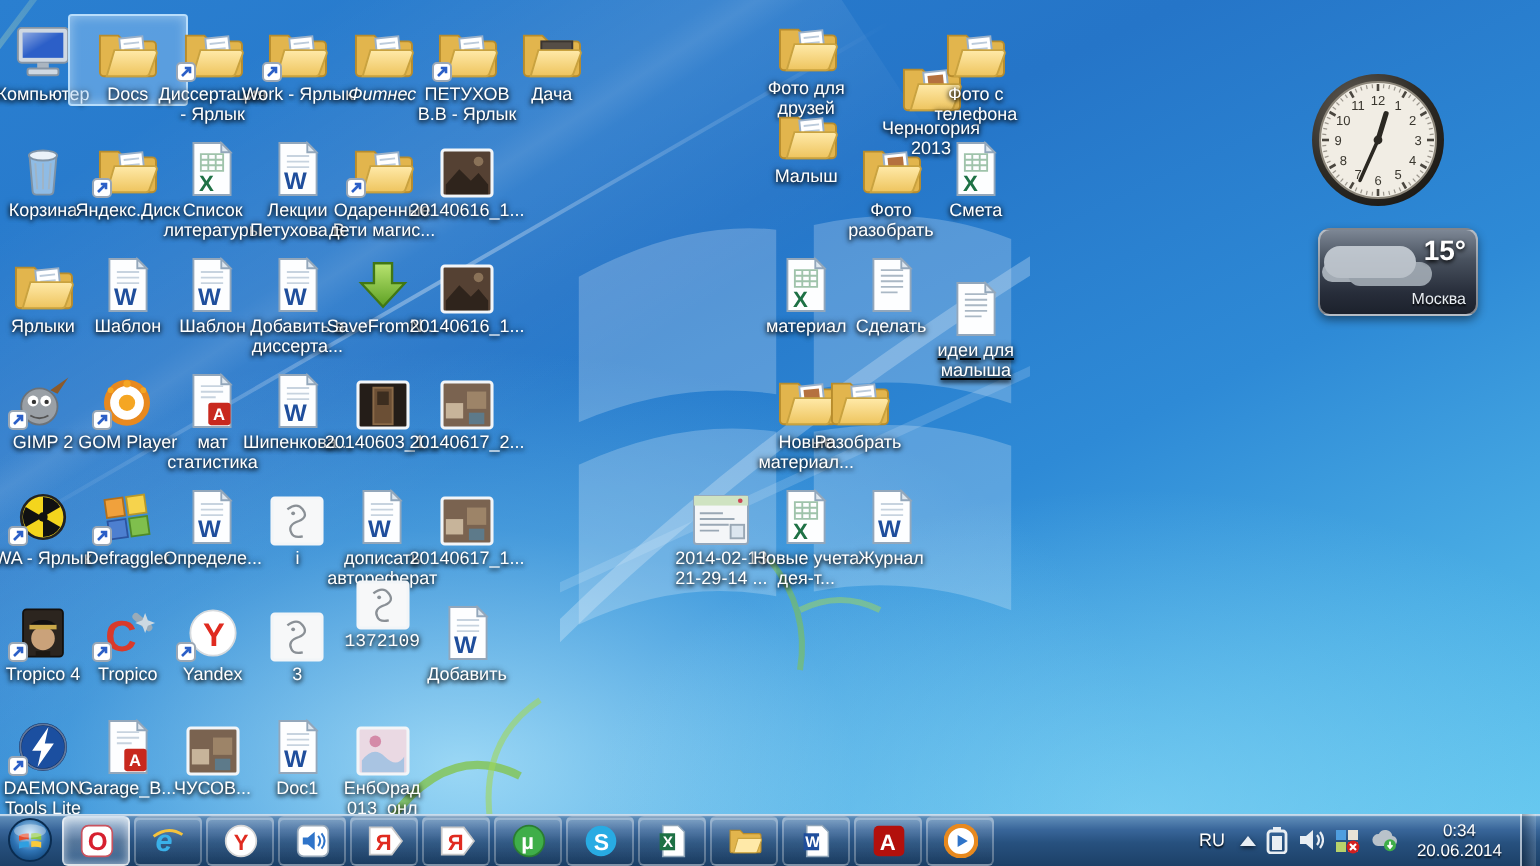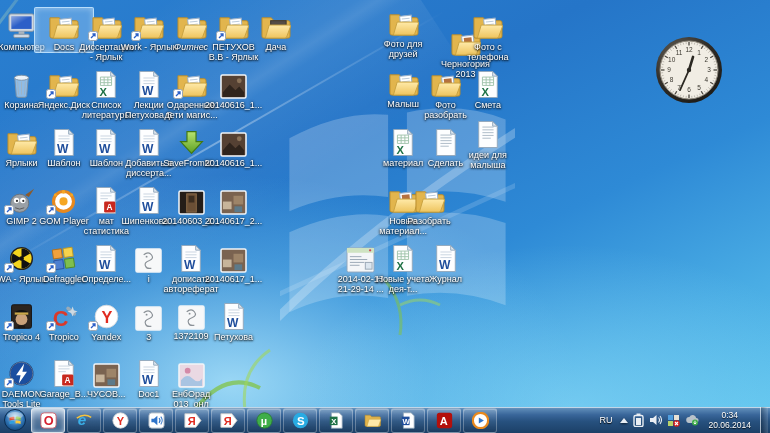--- a/index.html
+++ b/index.html
@@ -593,40 +593,40 @@
       <div class="icon" style="left: 118.7px; top: 296.5px;">
         <div class="img">
           <svg width="27" height="25" viewBox="0 0 28 26">
             <rect x="1" y="1" width="26" height="24" rx="1.5" fill="#f7f8f9" stroke="#f2f5f8" stroke-width="1.6"></rect>
             <path d="M9 7 q5 -4 8 0 q3 4 -2 6 q-6 2 -4 6 q1 3 6 2" stroke="#8a9096" fill="none" stroke-width="1.2"></path>
             <circle cx="12" cy="9" r="1" fill="#8a9096"></circle>
           </svg>
         </div>
         <div class="lbl">3</div>
       </div>
-      <div class="icon" style="left: 161.1px; top: 296px;">
+      <div class="icon" style="left: 161.1px; top: 281px; font-family: Liberation Mono, monospace;">
         <div class="img">
           <svg width="27" height="25" viewBox="0 0 28 26">
             <rect x="1" y="1" width="26" height="24" rx="1.5" fill="#f7f8f9" stroke="#f2f5f8" stroke-width="1.6"></rect>
             <path d="M9 7 q5 -4 8 0 q3 4 -2 6 q-6 2 -4 6 q1 3 6 2" stroke="#8a9096" fill="none" stroke-width="1.2"></path>
             <circle cx="12" cy="9" r="1" fill="#8a9096"></circle>
           </svg>
         </div>
         <div class="lbl">1372109</div>
       </div>
       <div class="icon" style="left: 203.5px; top: 296.5px;">
         <div class="img">
           <svg width="26" height="29" viewBox="0 0 28 30">
             <path d="M4 1 h15 l5 5 v23 H4 z" fill="#fdfeff" stroke="#93a7bb"></path>
             <path d="M19 1 l5 5 h-5 z" fill="#dde6ee" stroke="#93a7bb"></path>
             <path d="M8 8 h12 M8 11 h12 M8 14 h12" stroke="#c7d3df"></path>
             <text x="6.5" y="26" font-family="sans-serif" font-size="13" font-weight="bold" fill="#1f4e9c">W</text>
           </svg>
         </div>
-        <div class="lbl">Петухова</div>
+        <div class="lbl">Добавить</div>
       </div>
       <div class="icon" style="left: -8.5px; top: 354.4px;">
         <div class="img">
           <svg width="29" height="29" viewBox="0 0 32 32">
             <circle cx="16" cy="16" r="12.5" fill="#1b4fa0" stroke="#0d2f66" stroke-width="1.5"></circle>
             <path d="M19 5 L10 18 h5 L13 27 L22 14 h-5 z" fill="#fff"></path>
             <circle cx="16" cy="16" r="12.5" fill="none" stroke="rgba(255,255,255,.35)"></circle>
           </svg>
           <svg class="sc" width="10" height="10" viewBox="0 0 10 10">
             <rect x="0.5" y="0.5" width="9" height="9" rx="2" fill="#fff" stroke="#9aa7b5"></rect>
@@ -730,21 +730,21 @@
             <path d="M3 6 h9.5 l3 3 h14.5 a2 2 0 0 1 2 2 v14 a2 2 0 0 1 -2 2 H5 a2 2 0 0 1 -2 -2 z" fill="#e2b54d" stroke="#b78c2d"></path>
             <g transform="rotate(-6 19 17)">
               <rect x="14" y="7" width="12" height="16" fill="#fff" stroke="#9ab0c8"></rect>
               <path d="M16 10 h8 M16 13 h8 M16 16 h8" stroke="#bccbdb"></path>
             </g>
             <path d="M6.5 27 L10.5 13.5 h20.5 a1.4 1.4 0 0 1 1.35 1.9 L28.6 25.6 a2 2 0 0 1 -1.9 1.4 z" fill="url(#fg1)" stroke="#c9a23f"></path>
           </svg>
         </div>
         <div class="lbl">Фото с телефона</div>
       </div>
-      <div class="icon" style="left: 373.1px; top: 64px;">
+      <div class="icon" style="left: 373.1px; top: 48px;">
         <div class="img">
           <svg width="33" height="29" viewBox="0 0 34 30">
             <defs>
               <linearGradient id="fg1" x1="0" y1="0" x2="0" y2="1">
                 <stop offset="0" stop-color="#ffeaa9"></stop>
                 <stop offset="1" stop-color="#eec45e"></stop>
               </linearGradient>
             </defs>
             <path d="M3 6 h9.5 l3 3 h14.5 a2 2 0 0 1 2 2 v14 a2 2 0 0 1 -2 2 H5 a2 2 0 0 1 -2 -2 z" fill="#e2b54d" stroke="#b78c2d"></path>
             <g transform="rotate(-6 19 17)">
@@ -801,21 +801,21 @@
       <div class="icon" style="left: 415.5px; top: 122.8px;">
         <div class="img">
           <svg width="26" height="29" viewBox="0 0 28 30">
             <path d="M4 1 h15 l5 5 v23 H4 z" fill="#fdfeff" stroke="#93a7bb"></path>
             <path d="M19 1 l5 5 h-5 z" fill="#dde6ee" stroke="#93a7bb"></path>
             <path d="M8 7 h12 M8 10 h12 M8 13 h12 M8 16 h12 M8 19 h9" stroke="#aab8c5"></path>
           </svg>
         </div>
         <div class="lbl">Сделать</div>
       </div>
-      <div class="icon" style="left: 457.9px; top: 115px;">
+      <div class="icon" style="left: 457.9px; top: 135px; text-decoration: underline;">
         <div class="img">
           <svg width="26" height="29" viewBox="0 0 28 30">
             <path d="M4 1 h15 l5 5 v23 H4 z" fill="#fdfeff" stroke="#93a7bb"></path>
             <path d="M19 1 l5 5 h-5 z" fill="#dde6ee" stroke="#93a7bb"></path>
             <path d="M8 7 h12 M8 10 h12 M8 13 h12 M8 16 h12 M8 19 h9" stroke="#aab8c5"></path>
           </svg>
         </div>
         <div class="lbl">идеи для малыша</div>
       </div>
       <div class="icon" style="left: 373.1px; top: 180.7px;">
@@ -977,20 +977,25 @@
         <text x="33.99999999999999" y="16.3" text-anchor="middle" font-family="sans-serif" font-size="6.5" fill="#3a372f">12</text>
     <g transform="rotate(17 34 34)">
           <rect x="32.7" y="19" width="2.6" height="17" rx="1.2" fill="#2b2822"></rect>
         </g>
     <g transform="rotate(204 34 34)">
           <rect x="33.1" y="11" width="1.8" height="25" rx="0.9" fill="#2b2822"></rect>
         </g>
     <circle cx="34" cy="34" r="2.2" fill="#2b2822"></circle>
   </svg></div>
 
+  <div id="weather-gadget">
+    <div class="cloud"></div>
+    <div class="temp">15°</div>
+    <div class="city">Москва</div>
+  </div>
 
   <div id="taskbar">
     <div id="start-button">
       <svg width="22" height="22" viewBox="0 0 22 22">
         <defs>
             <radialGradient id="orb" cx="0.5" cy="0.35" r="0.75">
           <stop offset="0" stop-color="#bfe1f7"></stop>
               <stop offset="0.55" stop-color="#2f74b5"></stop>
               <stop offset="1" stop-color="#0b3a6b"></stop>
         </radialGradient>

